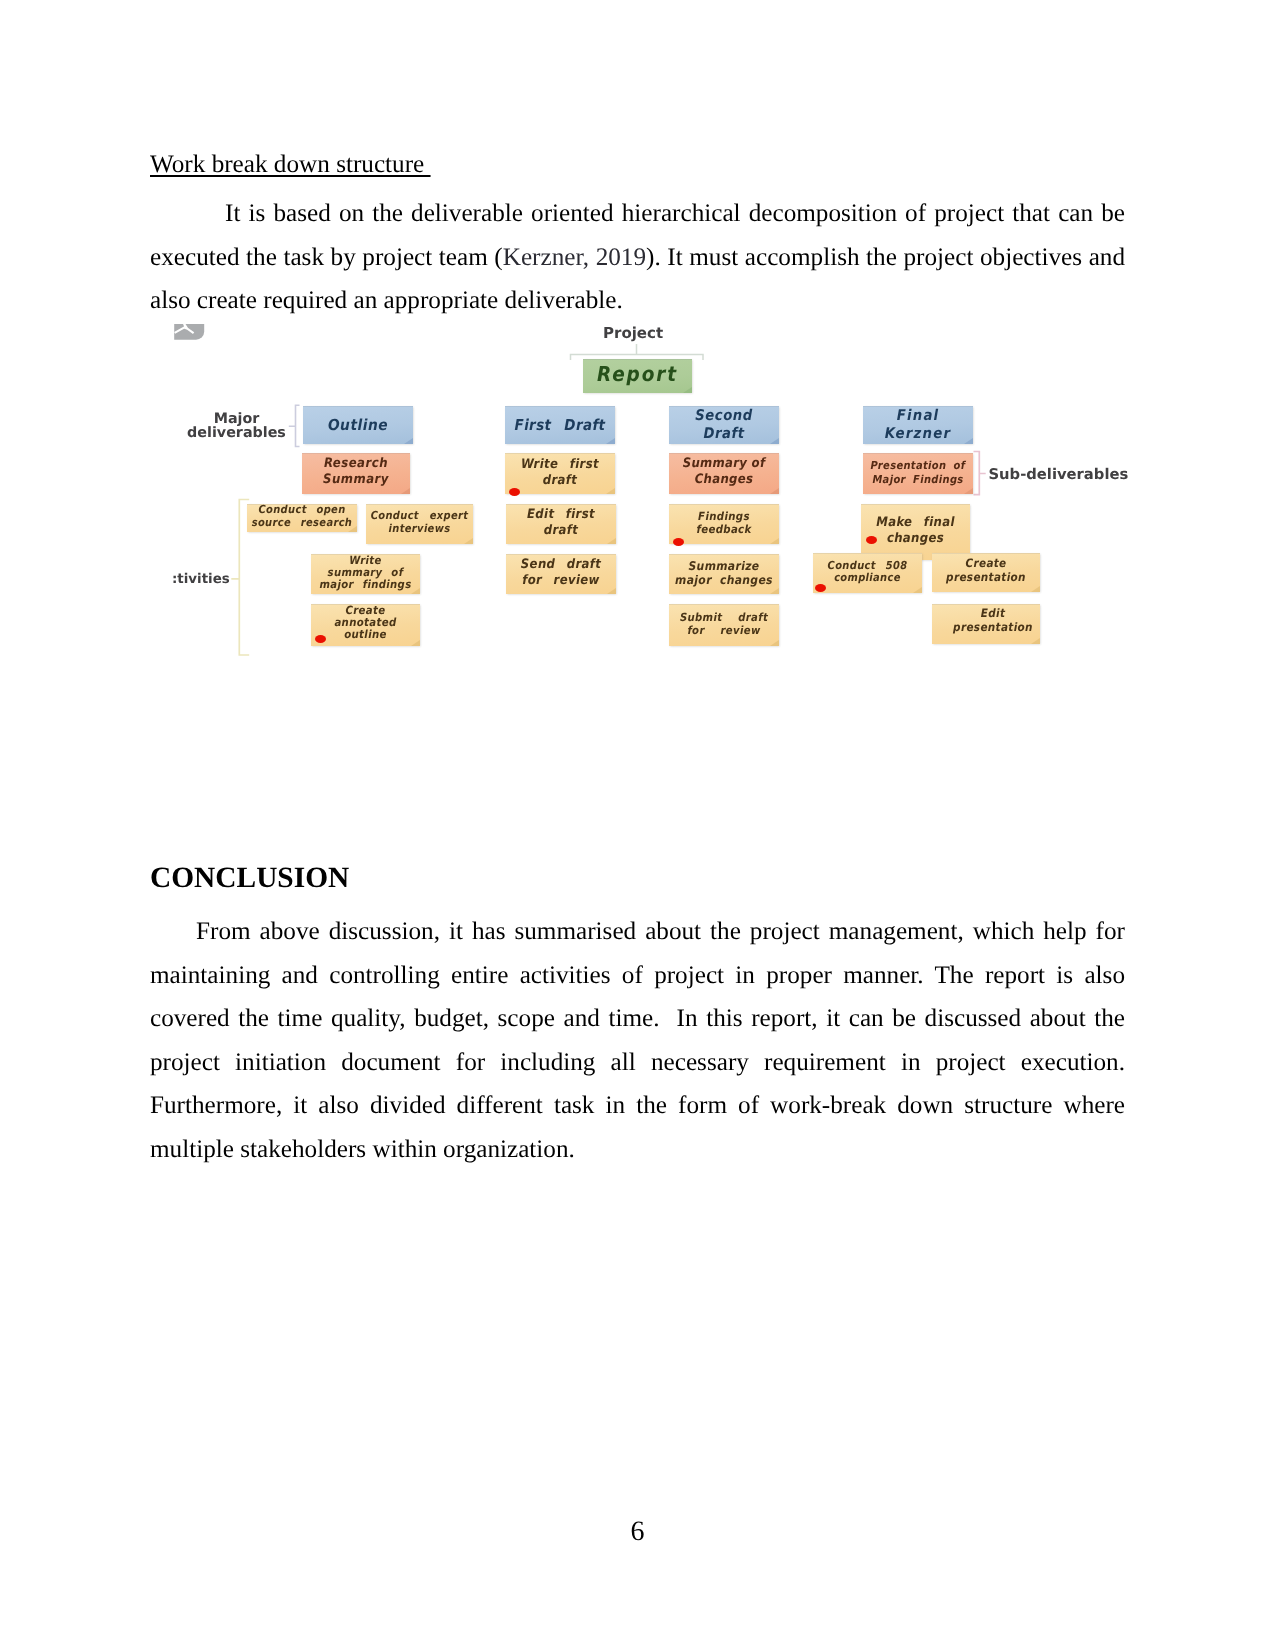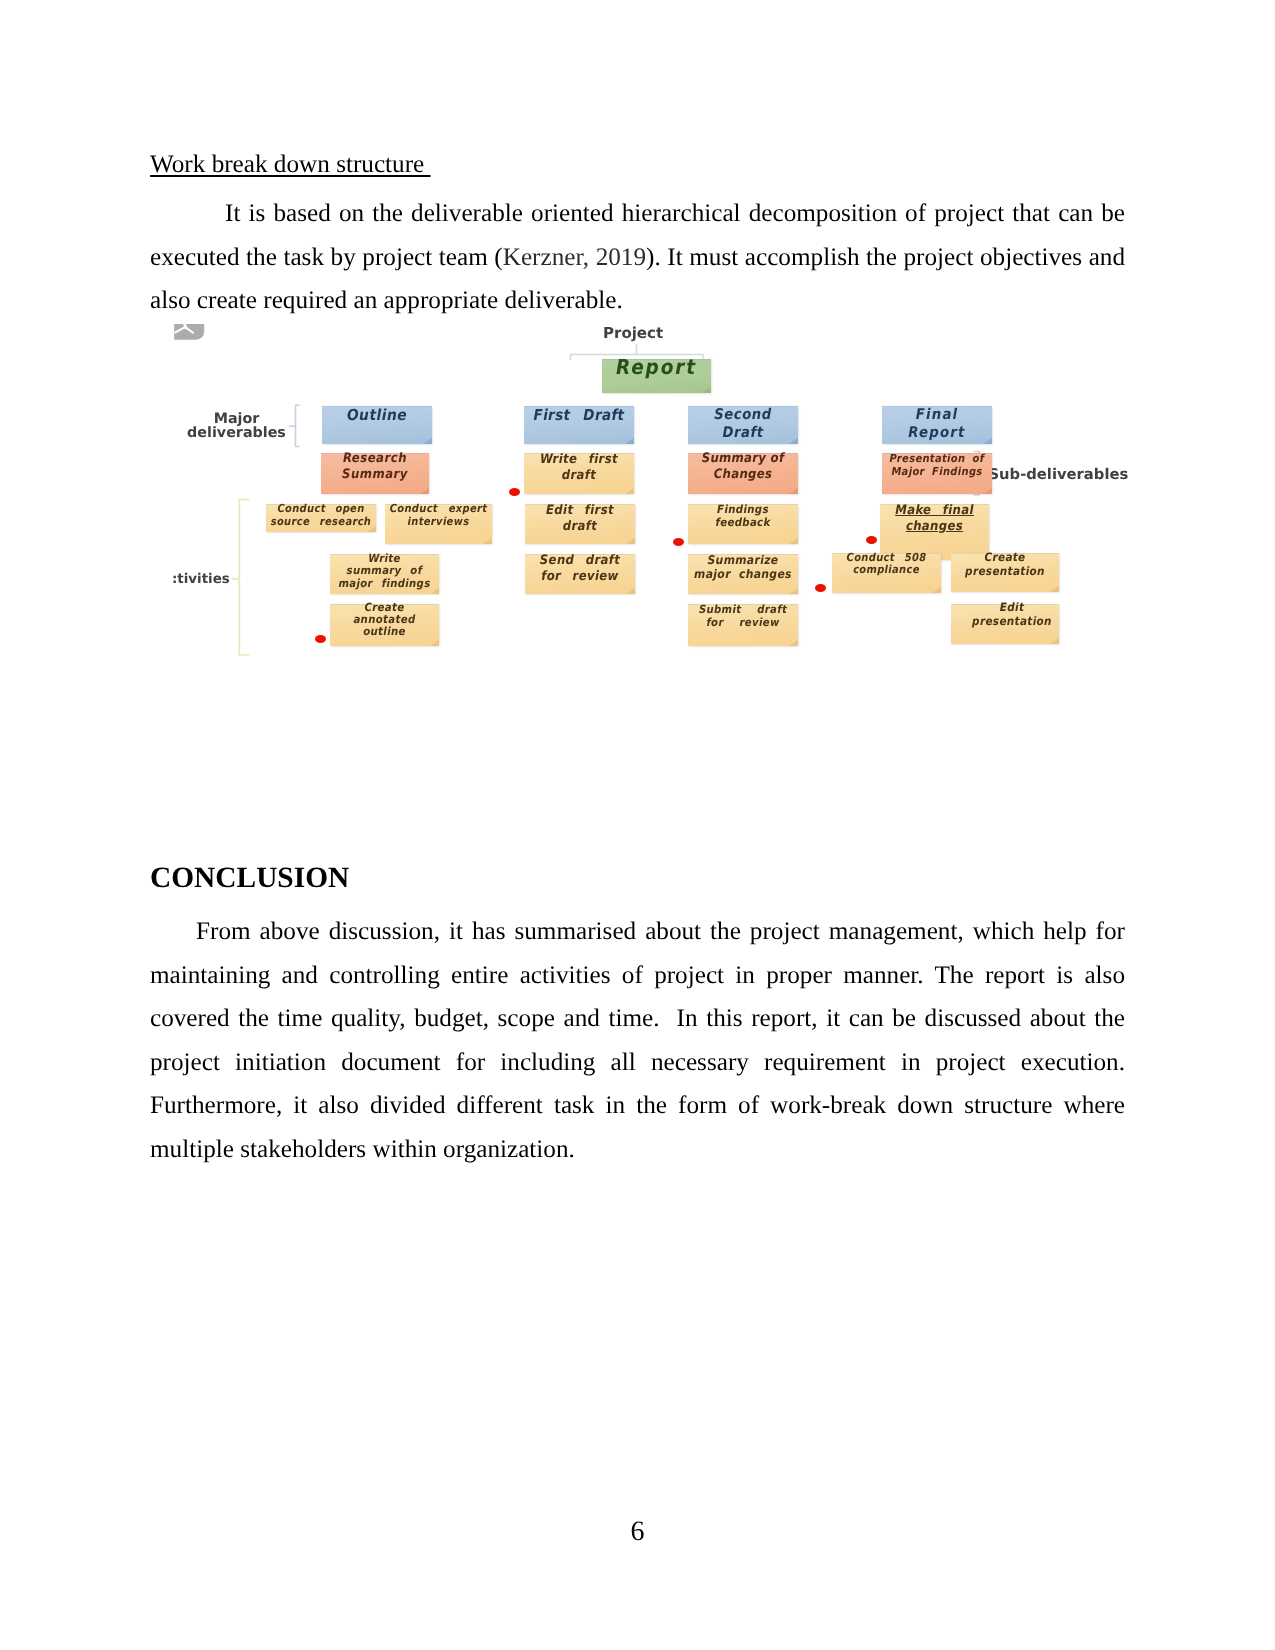--- a/index.html
+++ b/index.html
@@ -14,23 +14,23 @@
   p.body{position:absolute;left:150px;width:975px;font-size:25.2px;line-height:43.5px;
          text-align:justify;text-justify:inter-word;margin:0;}
   .fig-cap{position:absolute;width:975px;left:150px;text-align:center;font-size:25.2px;line-height:1;}
   h2.sec{position:absolute;left:150px;margin:0;font-size:29.4px;line-height:1;font-weight:bold;font-family:"Liberation Serif",serif;}
   .pageno{position:absolute;left:0;width:1275px;text-align:center;font-size:28px;line-height:1;}
   .cite{color:#2b2b33;}
 
   
   .diagram{position:absolute;left:150px;top:310px;width:990px;height:360px;
            filter:blur(0.75px);}
-  .nb{position:absolute;box-sizing:border-box;display:flex;align-items:flex-start;
+  .nb{position:absolute;box-sizing:border-box;display:flex;align-items:center;
       justify-content:center;text-align:center;font-family:"DejaVu Sans",sans-serif;
-      font-style:italic;font-weight:bold;font-stretch:condensed;letter-spacing:0.35px;margin-left:19px;}
+      font-style:italic;font-weight:bold;font-stretch:condensed;letter-spacing:0.35px;}
   .nb .t{position:relative;z-index:2;white-space:pre-line;}
   .fold{position:absolute;right:0;bottom:0;width:0;height:0;z-index:4;
         border-style:solid;border-width:0 0 6px 9px;opacity:0.62;}
   .dlabel{position:absolute;font-family:"DejaVu Sans",sans-serif;font-weight:bold;
           color:#414042;white-space:pre-line;line-height:1.16;}
   .dot{position:absolute;width:11px;height:8.2px;border-radius:50%;background:#eb1000;z-index:6;}
 </style>
 </head>
 <body>
 
@@ -74,21 +74,21 @@
           <span class="t" style="line-height: 1.2;">First Draft</span>
           <i class="fold" style="border-color: transparent transparent rgb(127, 160, 198);"></i>
         </div>
         <div class="nb" style="left: 519px; top: 96px; width: 110px; height: 38px; background: linear-gradient(175deg, rgb(185, 208, 231) 0%, rgb(176, 201, 226) 55%, rgb(164, 192, 220) 100%); color: rgb(29, 60, 92); font-size: 14.7px; letter-spacing: 0.55px; box-shadow: rgba(120, 118, 112, 0.36) 1.2px 1.2px 2.2px, rgba(125, 130, 140, 0.2) 0px 0.8px 0px inset; z-index: 2;">
           <span class="t" style="line-height: 1.25;">Second
 Draft</span>
           <i class="fold" style="border-color: transparent transparent rgb(127, 160, 198);"></i>
         </div>
         <div class="nb" style="left: 713px; top: 96px; width: 110px; height: 38px; background: linear-gradient(175deg, rgb(185, 208, 231) 0%, rgb(176, 201, 226) 55%, rgb(164, 192, 220) 100%); color: rgb(29, 60, 92); font-size: 14.8px; letter-spacing: 1.2px; box-shadow: rgba(120, 118, 112, 0.36) 1.2px 1.2px 2.2px, rgba(125, 130, 140, 0.2) 0px 0.8px 0px inset; z-index: 2;">
           <span class="t" style="line-height: 1.2;">Final
-Report</span>
+Kerzner</span>
           <i class="fold" style="border-color: transparent transparent rgb(127, 160, 198);"></i>
         </div>
         <div class="nb" style="left: 152px; top: 143px; width: 108px; height: 41px; background: linear-gradient(175deg, rgb(246, 189, 162) 0%, rgb(245, 178, 144) 55%, rgb(244, 168, 134) 100%); color: rgb(85, 42, 20); font-size: 13px; letter-spacing: 0.5px; box-shadow: rgba(120, 118, 112, 0.36) 1.2px 1.2px 2.2px, rgba(125, 130, 140, 0.2) 0px 0.8px 0px inset; z-index: 2;">
           <span class="t" style="line-height: 1.22; transform: translateY(-2px);">Research
 Summary</span>
           <i class="fold" style="border-color: transparent transparent rgb(221, 145, 112);"></i>
         </div>
         <div class="nb" style="left: 355px; top: 143px; width: 110px; height: 41px; background: linear-gradient(175deg, rgb(250, 227, 177) 0%, rgb(248, 216, 156) 55%, rgb(248, 211, 145) 100%); color: rgb(74, 53, 23); font-size: 13px; word-spacing: 7px; box-shadow: rgba(120, 118, 112, 0.36) 1.2px 1.2px 2.2px, rgba(125, 130, 140, 0.2) 0px 0.8px 0px inset; z-index: 2;">
           <span class="t" style="line-height: 1.22; transform: translateY(-1px);">Write first
 draft</span>
@@ -119,21 +119,21 @@
           <span class="t" style="line-height: 1.22; transform: translateY(-1px);">Edit first
 draft</span>
           <i class="fold" style="border-color: transparent transparent rgb(224, 187, 115);"></i>
         </div>
         <div class="nb" style="left: 519px; top: 194px; width: 110px; height: 40px; background: linear-gradient(175deg, rgb(250, 227, 177) 0%, rgb(248, 216, 156) 55%, rgb(248, 211, 145) 100%); color: rgb(74, 53, 23); font-size: 11.3px; box-shadow: rgba(120, 118, 112, 0.36) 1.2px 1.2px 2.2px, rgba(125, 130, 140, 0.2) 0px 0.8px 0px inset; z-index: 2;">
           <span class="t" style="line-height: 1.15; transform: translateY(-1.5px);">Findings
 feedback</span>
           <i class="fold" style="border-color: transparent transparent rgb(224, 187, 115);"></i>
         </div>
         <i class="dot" style="left: 523px; top: 228px; background: rgb(235, 16, 0);"></i>
-        <div class="nb" style="left: 711px; top: 194px; width: 109px; height: 56px; background: linear-gradient(175deg, rgb(250, 227, 177) 0%, rgb(248, 216, 156) 55%, rgb(248, 211, 145) 100%); color: rgb(74, 53, 23); font-size: 13px; word-spacing: 7px; box-shadow: rgba(120, 118, 112, 0.36) 1.2px 1.2px 2.2px, rgba(125, 130, 140, 0.2) 0px 0.8px 0px inset; z-index: 2; text-decoration: underline;">
+        <div class="nb" style="left: 711px; top: 194px; width: 109px; height: 56px; background: linear-gradient(175deg, rgb(250, 227, 177) 0%, rgb(248, 216, 156) 55%, rgb(248, 211, 145) 100%); color: rgb(74, 53, 23); font-size: 13px; word-spacing: 7px; box-shadow: rgba(120, 118, 112, 0.36) 1.2px 1.2px 2.2px, rgba(125, 130, 140, 0.2) 0px 0.8px 0px inset; z-index: 2;">
           <span class="t" style="line-height: 1.22; transform: translateY(-1px);">Make final
 changes</span>
           <i class="fold" style="border-color: transparent transparent rgb(224, 187, 115);"></i>
         </div>
         <i class="dot" style="left: 716px; top: 226px; background: rgb(235, 16, 0);"></i>
         <div class="nb" style="left: 161px; top: 244px; width: 109px; height: 40px; background: linear-gradient(175deg, rgb(250, 227, 177) 0%, rgb(248, 216, 156) 55%, rgb(248, 211, 145) 100%); color: rgb(74, 53, 23); font-size: 11.2px; word-spacing: 5px; box-shadow: rgba(120, 118, 112, 0.36) 1.2px 1.2px 2.2px, rgba(125, 130, 140, 0.2) 0px 0.8px 0px inset; z-index: 2;">
           <span class="t" style="line-height: 1.1; transform: translateY(-1px);">Write
 summary of
 major findings</span>
           <i class="fold" style="border-color: transparent transparent rgb(224, 187, 115);"></i>

